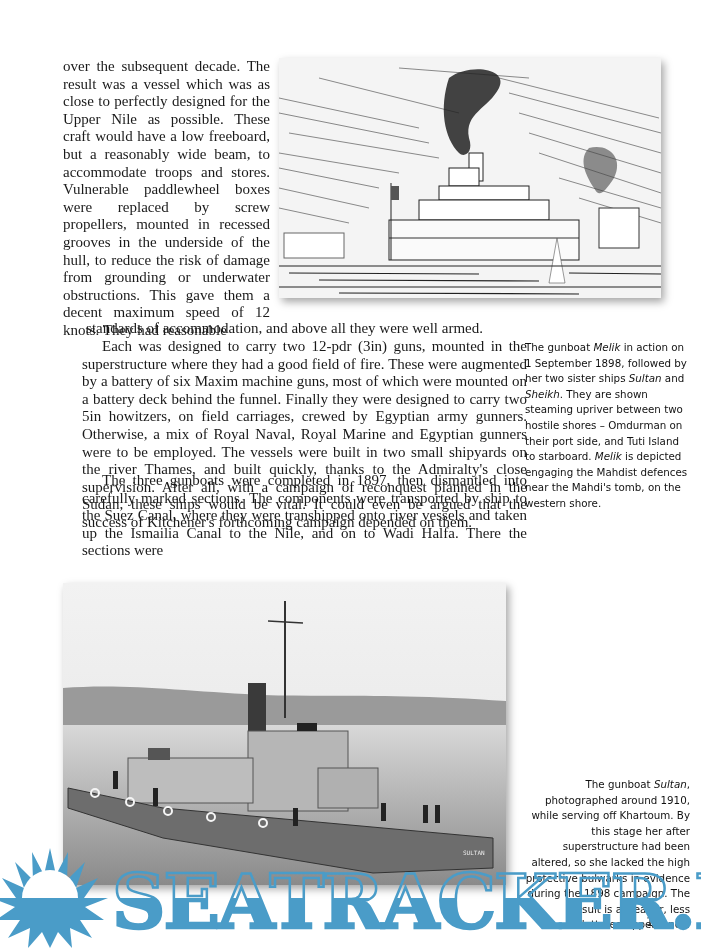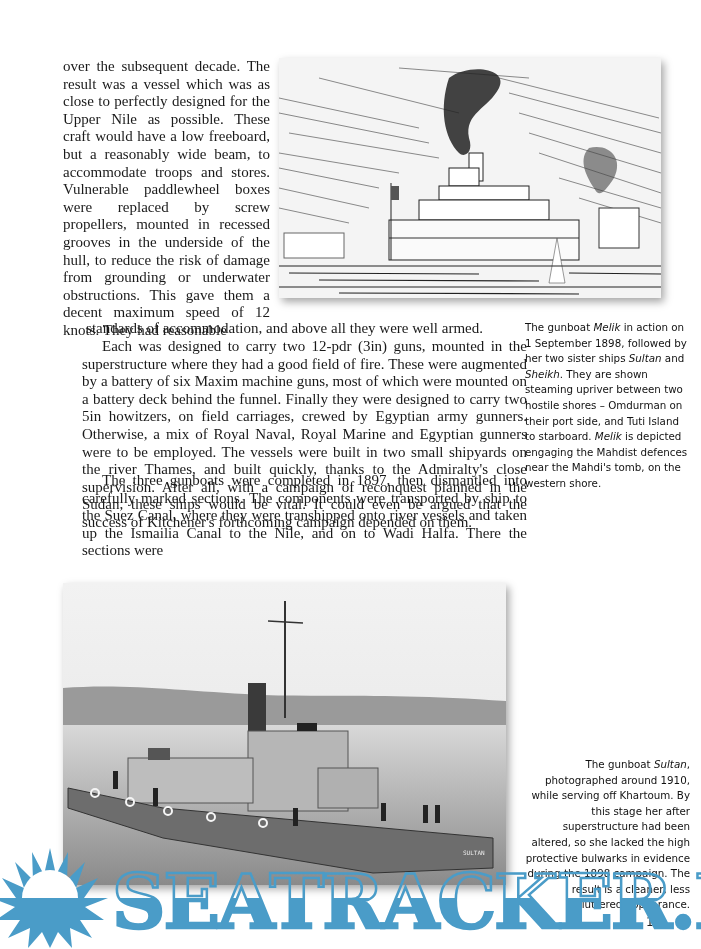--- a/index.html
+++ b/index.html
@@ -5,21 +5,21 @@
   html, body { margin:0; padding:0; }
   body { width:701px; height:949px; background:#ffffff; position:relative; overflow:hidden;
          font-family:"Liberation Serif","DejaVu Serif",serif; color:#1a1a1a; }
   .body-text { font-size:15px; line-height:17.6px; text-align:justify; }
   .p-first { position:absolute; left:63px; top:58px; width:207px; }
   .p-last-line { position:absolute; left:63px; top:320px; width:420px; text-align:right; }
   .p-wide { position:absolute; left:63px; width:445px; text-indent:20px;margin-left:19px; }
   .p1 { top:338px; }
   .p2 { top:472px; }
   .caption { position:absolute; left:525px; width:165px; font-family:"DejaVu Sans","Liberation Sans",sans-serif;
-             font-size:10.3px; line-height:15.6px; color:#111; }
+             font-size:10.3px; line-height:15.6px; color:#111;margin-top:20px; }
   .caption i { font-style:italic; }
   .cap1 { top:320px; }
   .cap2 { top:757px;text-align:right; }
   .fig { position:absolute; overflow:hidden; box-shadow:3px 4px 8px rgba(0,0,0,0.35); }
   .fig1 { left:279px; top:58px; width:382px; height:240px; background:#f1f1f1; }
   .fig2 { left:63px; top:583px; width:443px; height:302px; background:#d4d4d4; }
   .page-num { position:absolute; left:646px; top:915px; font-family:"DejaVu Sans",sans-serif; font-size:12px; color:#222; }
   .wm { position:absolute; left:0; top:840px; width:701px; height:109px; pointer-events:none; }
   .ship-label { font-family:"DejaVu Sans Mono",monospace; }
 </style>

